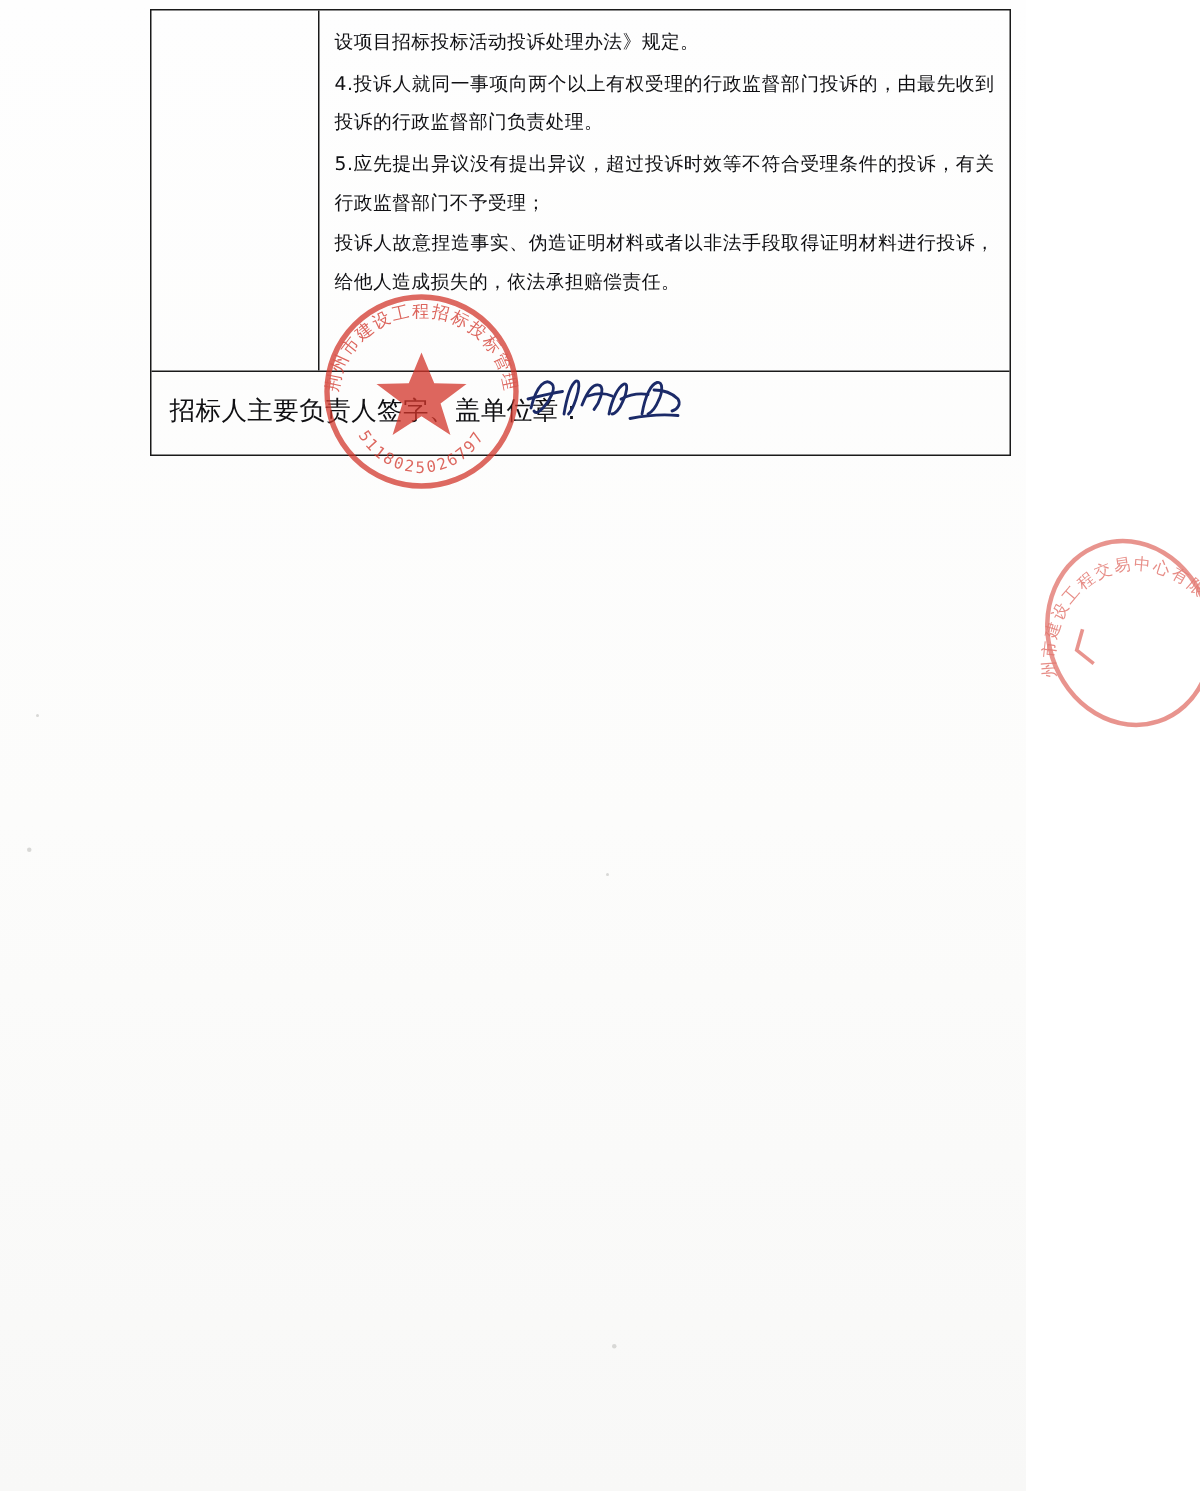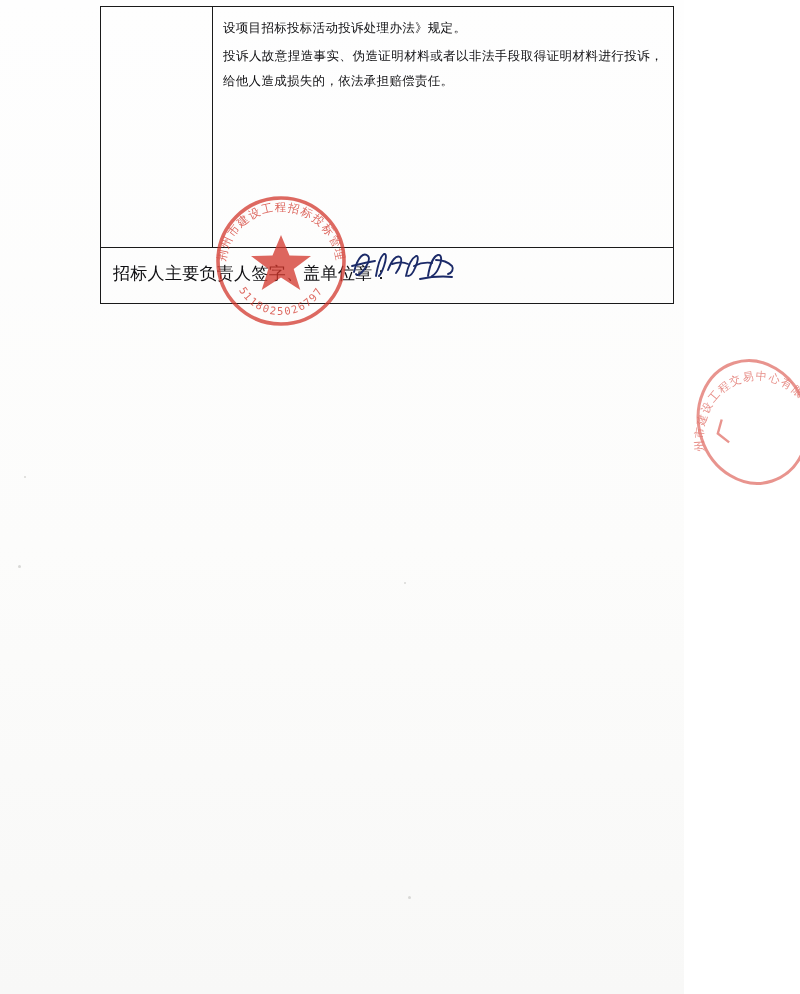--- a/index.html
+++ b/index.html
@@ -131,20 +131,22 @@
   <div class="speck" style="left:24px; top:476px; width:2px; height:2px;"></div>
   <div class="speck" style="left:404px; top:582px; width:2px; height:2px;"></div>
   <div class="speck" style="left:408px; top:896px; width:3px; height:3px;"></div>
 
   <div class="doc-table">
 
     <div class="row body-row">
       <div class="cell-left"></div>
       <div class="cell-right">
         <p class="para">设项目招标投标活动投诉处理办法》规定。</p>
+        <p class="para">4.投诉人就同一事项向两个以上有权受理的行政监督部门投诉的，由最先收到投诉的行政监督部门负责处理。</p>
+        <p class="para">5.应先提出异议没有提出异议，超过投诉时效等不符合受理条件的投诉，有关行政监督部门不予受理；</p>
         <p class="para">投诉人故意捏造事实、伪造证明材料或者以非法手段取得证明材料进行投诉，给他人造成损失的，依法承担赔偿责任。</p>
       </div>
     </div>
 
     <div class="row">
       <div class="cell-full sign-row">
         <span class="sign-label">招标人主要负责人签字、盖单位章：</span>
       </div>
     </div>
 

